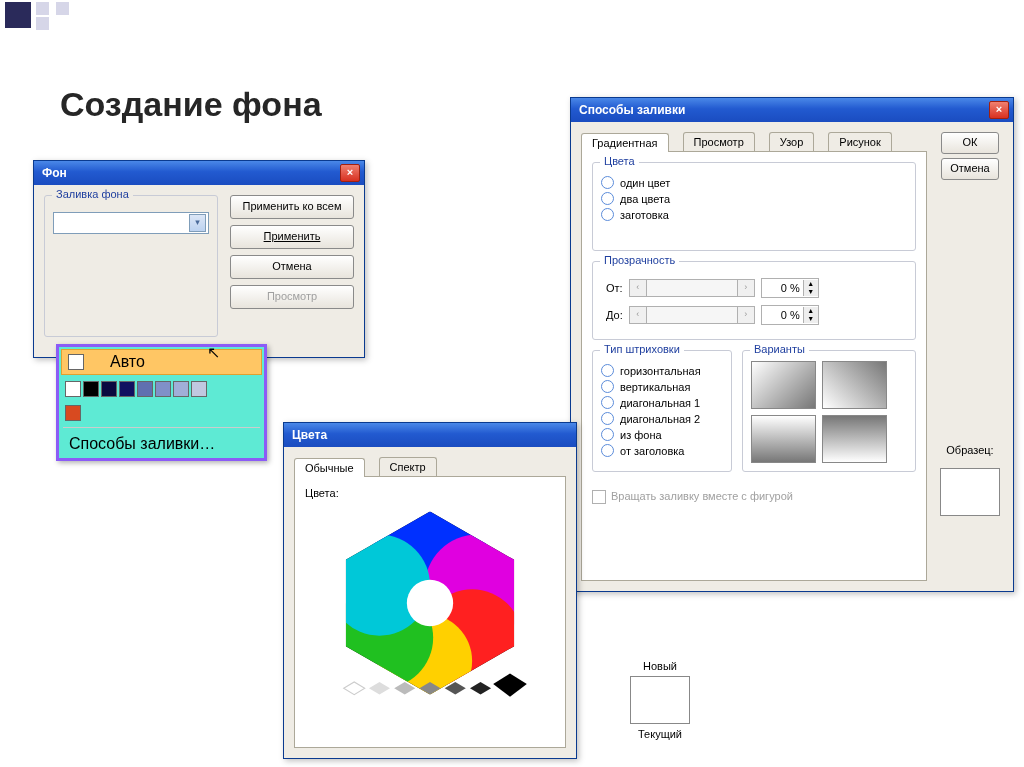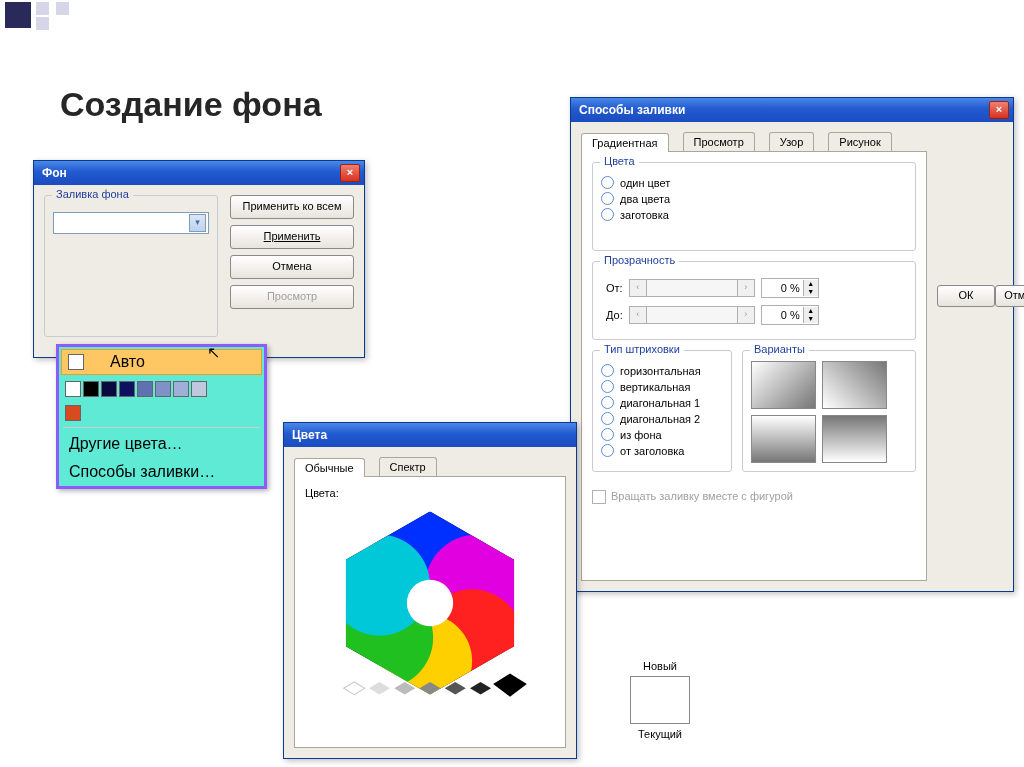--- a/index.html
+++ b/index.html
@@ -186,21 +186,21 @@
               <div class="variant"></div>
               <div class="variant v2"></div>
               <div class="variant v3"></div>
               <div class="variant v4"></div>
             </div>
           </div>
         </div>
         <div style="margin-top:8px"><span class="chk"></span><span class="dimtxt">Вращать заливку вместе с фигурой</span></div>
       </div>
     </div>
-    <div style="width:66px;display:flex;flex-direction:row;align-items:center">
+    <div style="width:66px;display:flex;flex-direction:column;align-items:center">
       <div class="btn sm">ОК</div>
       <div class="btn sm">Отмена</div>
       <div style="flex:1"></div>
       <div style="margin-top:260px;text-align:center">
         <div style="margin-bottom:12px">Образец:</div>
         <div class="samplebox"></div>
       </div>
     </div>
   </div>
 </div>
@@ -240,21 +240,20 @@
       <span class="swatch" style="background: rgb(16, 16, 96);"></span>
       <span class="swatch" style="background: rgb(96, 112, 176);"></span>
       <span class="swatch" style="background: rgb(128, 144, 200);"></span>
       <span class="swatch" style="background: rgb(160, 174, 216);"></span>
       <span class="swatch" style="background: rgb(192, 200, 224);"></span>
     </div>
   <div class="swatches" id="sw2">
       <span class="swatch" style="background: rgb(216, 74, 32);"></span>
     </div>
   <div class="hr"></div>
-  <div class="row">Другие цвета…</div>
   <div class="row">Способы заливки…</div>
 </div>
 <div class="cursor" style="left:207px;top:343px">↖</div>
 
 <div class="win" style="left:283px;top:422px;width:292px">
   <div class="tbar">
     <span>Цвета</span>
   </div>
   <div class="body">
     <div class="tabrow">

